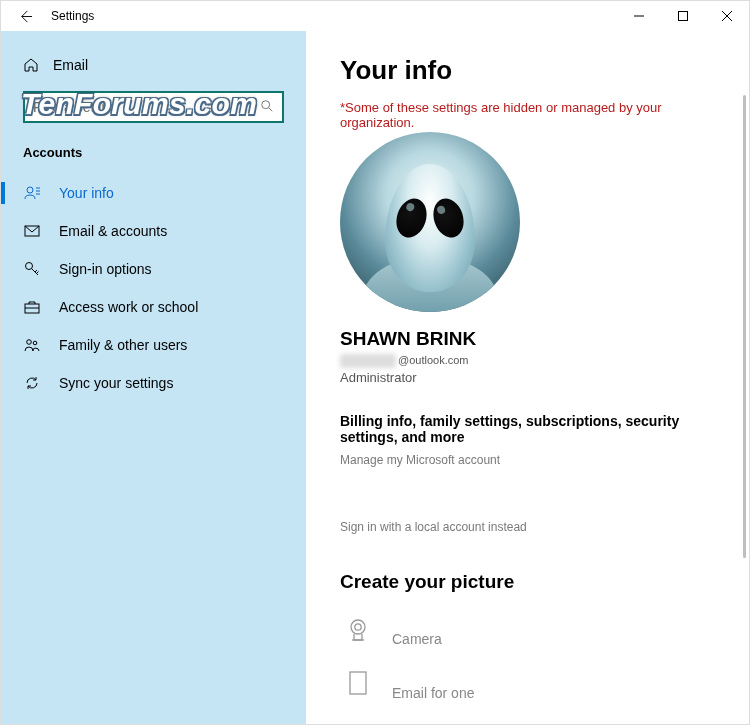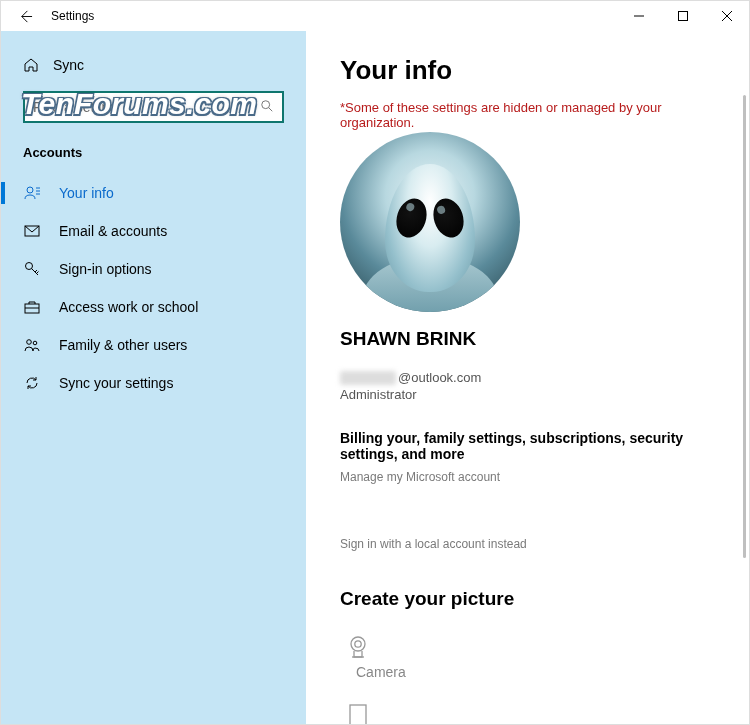--- a/index.html
+++ b/index.html
@@ -36,30 +36,30 @@
     
     .avatar { width: 180px; height: 180px; border-radius: 50%; overflow: hidden; position: relative; background: radial-gradient(circle at 50% 35%, #e8f4f7 0%, #b8d8e0 30%, #5a8a9a 60%, #1e3a42 100%); }
     .alien-head { position: absolute; left: 50%; top: 18%; transform: translateX(-50%); width: 90px; height: 128px; background: radial-gradient(ellipse at 50% 30%, #fff 0%, #d8ecf0 35%, #95c0cc 70%, #6a9aa8 100%); border-radius: 50% 50% 48% 48% / 60% 60% 40% 40%; }
     .alien-eye { position: absolute; width: 29px; height: 40px; background: radial-gradient(circle at 40% 40%, #111 0%, #000 100%); border-radius: 50%; top: 34px; }
     .alien-eye.l { left: 12px; transform: rotate(18deg); }
     .alien-eye.r { right: 12px; transform: rotate(-18deg); }
     .alien-eye::after { content:""; position:absolute; width:8px; height:8px; background:#b8d8e0; border-radius:50%; top:6px; left:6px; opacity:.55; }
     .alien-body { position: absolute; left: 50%; bottom: -8px; transform: translateX(-50%); width: 140px; height: 62px; background: linear-gradient(180deg, #a8c8d0, #6a9aa8); border-radius: 60px 60px 0 0 / 48px 48px 0 0; }
     
     .user-name { font-size: 19px; font-weight: 700; margin-top: 16px; text-transform: uppercase; }
-    .user-email-row { display: flex; align-items: flex-end; margin-top: 20px; font-size: 13px; color: #555; }
+    .user-email-row { display: flex; align-items: flex-start; margin-top: 4px; font-size: 11px; color: #555; }
     .email-blur { width: 56px; height: 14px; background: #ddd; filter: blur(2.5px); margin-right: 2px; border-radius: 2px; }
     .user-role { font-size: 13px; color: #555; margin-top: 2px; }
     
     .billing-heading { font-size: 14px; font-weight: 600; margin-top: 28px; }
     .link { color: #7a7a7a; font-size: 12px; margin-top: 8px; cursor: pointer; display: inline-block; }
     .local-link { margin-top: 52px; }
     
     .create-title { font-size: 19px; font-weight: 600; margin-top: 36px; }
-    .picture-option { display: flex; align-items: flex-start; margin-top: 18px; cursor: pointer; flex-direction: column; }
+    .picture-option { display: flex; align-items: flex-end; margin-top: 18px; cursor: pointer; }
     .picture-icon { width: 36px; height: 36px; display: flex; align-items: center; justify-content: center; color: #888; }
     .picture-label { margin-left: 16px; color: #888; font-size: 14px; }
     
     .scrollbar { position: absolute; right: 1px; top: 64px; bottom: 4px; width: 8px; }
     .scrollbar-thumb { position: absolute; top: 0; width: 3px; right: 2px; height: 74%; background: #bfbfbf; border-radius: 2px; }
     
     .watermark { position: absolute; top: 86px; left: 20px; font-size: 30px; font-weight: 700; font-style: italic; color: #fff; text-shadow: -1.5px -1.5px 0 #4a6a88, 1.5px -1.5px 0 #4a6a88, -1.5px 1.5px 0 #4a6a88, 1.5px 1.5px 0 #4a6a88, 0 0 4px rgba(0,0,0,.35); pointer-events: none; z-index: 50; letter-spacing: .3px; }
   </style>
 </head>
 <body>
@@ -90,21 +90,21 @@
       </div>
   </div>
 </div>
 
 <div class="content">
   <div class="sidebar">
     <div class="home-row">
       <svg width="16" height="16" viewBox="0 0 16 16">
           <path d="M2 7 L8 2 L14 7 V14 H10 V10 H6 V14 H2 Z" stroke="#000" stroke-width="1" fill="none"></path>
         </svg>
-      <span class="label">Sync</span>
+      <span class="label">Email</span>
     </div>
     <div class="search-box">
       <input placeholder="Find a setting" style="">
       <span class="search-icon"><svg width="14" height="14" viewBox="0 0 16 16">
             <circle cx="6.5" cy="6.5" r="4.5" stroke="#666" fill="none" stroke-width="1"></circle>
             <path d="M10 10 L14 14" stroke="#666" stroke-width="1"></path>
           </svg></span>
     </div>
     <div class="section-title">Accounts</div>
 
@@ -176,21 +176,21 @@
       </div>
     </div>
     
     <div class="user-name">SHAWN BRINK</div>
     <div class="user-email-row">
       <div class="email-blur"></div>
       <span>@outlook.com</span>
     </div>
     <div class="user-role">Administrator</div>
     
-    <div class="billing-heading">Billing your, family settings, subscriptions, security settings, and more</div>
+    <div class="billing-heading">Billing info, family settings, subscriptions, security settings, and more</div>
     <div class="link">Manage my Microsoft account</div>
     <br>
     <div class="link local-link">Sign in with a local account instead</div>
     
     <div class="create-title">Create your picture</div>
     <div class="picture-option">
       <span class="picture-icon">
           <svg width="28" height="28" viewBox="0 0 28 28">
             <circle cx="14" cy="12" r="7" stroke="#999" fill="none" stroke-width="1.3"></circle>
             <circle cx="14" cy="12" r="3.2" stroke="#999" fill="none" stroke-width="1.3"></circle>

